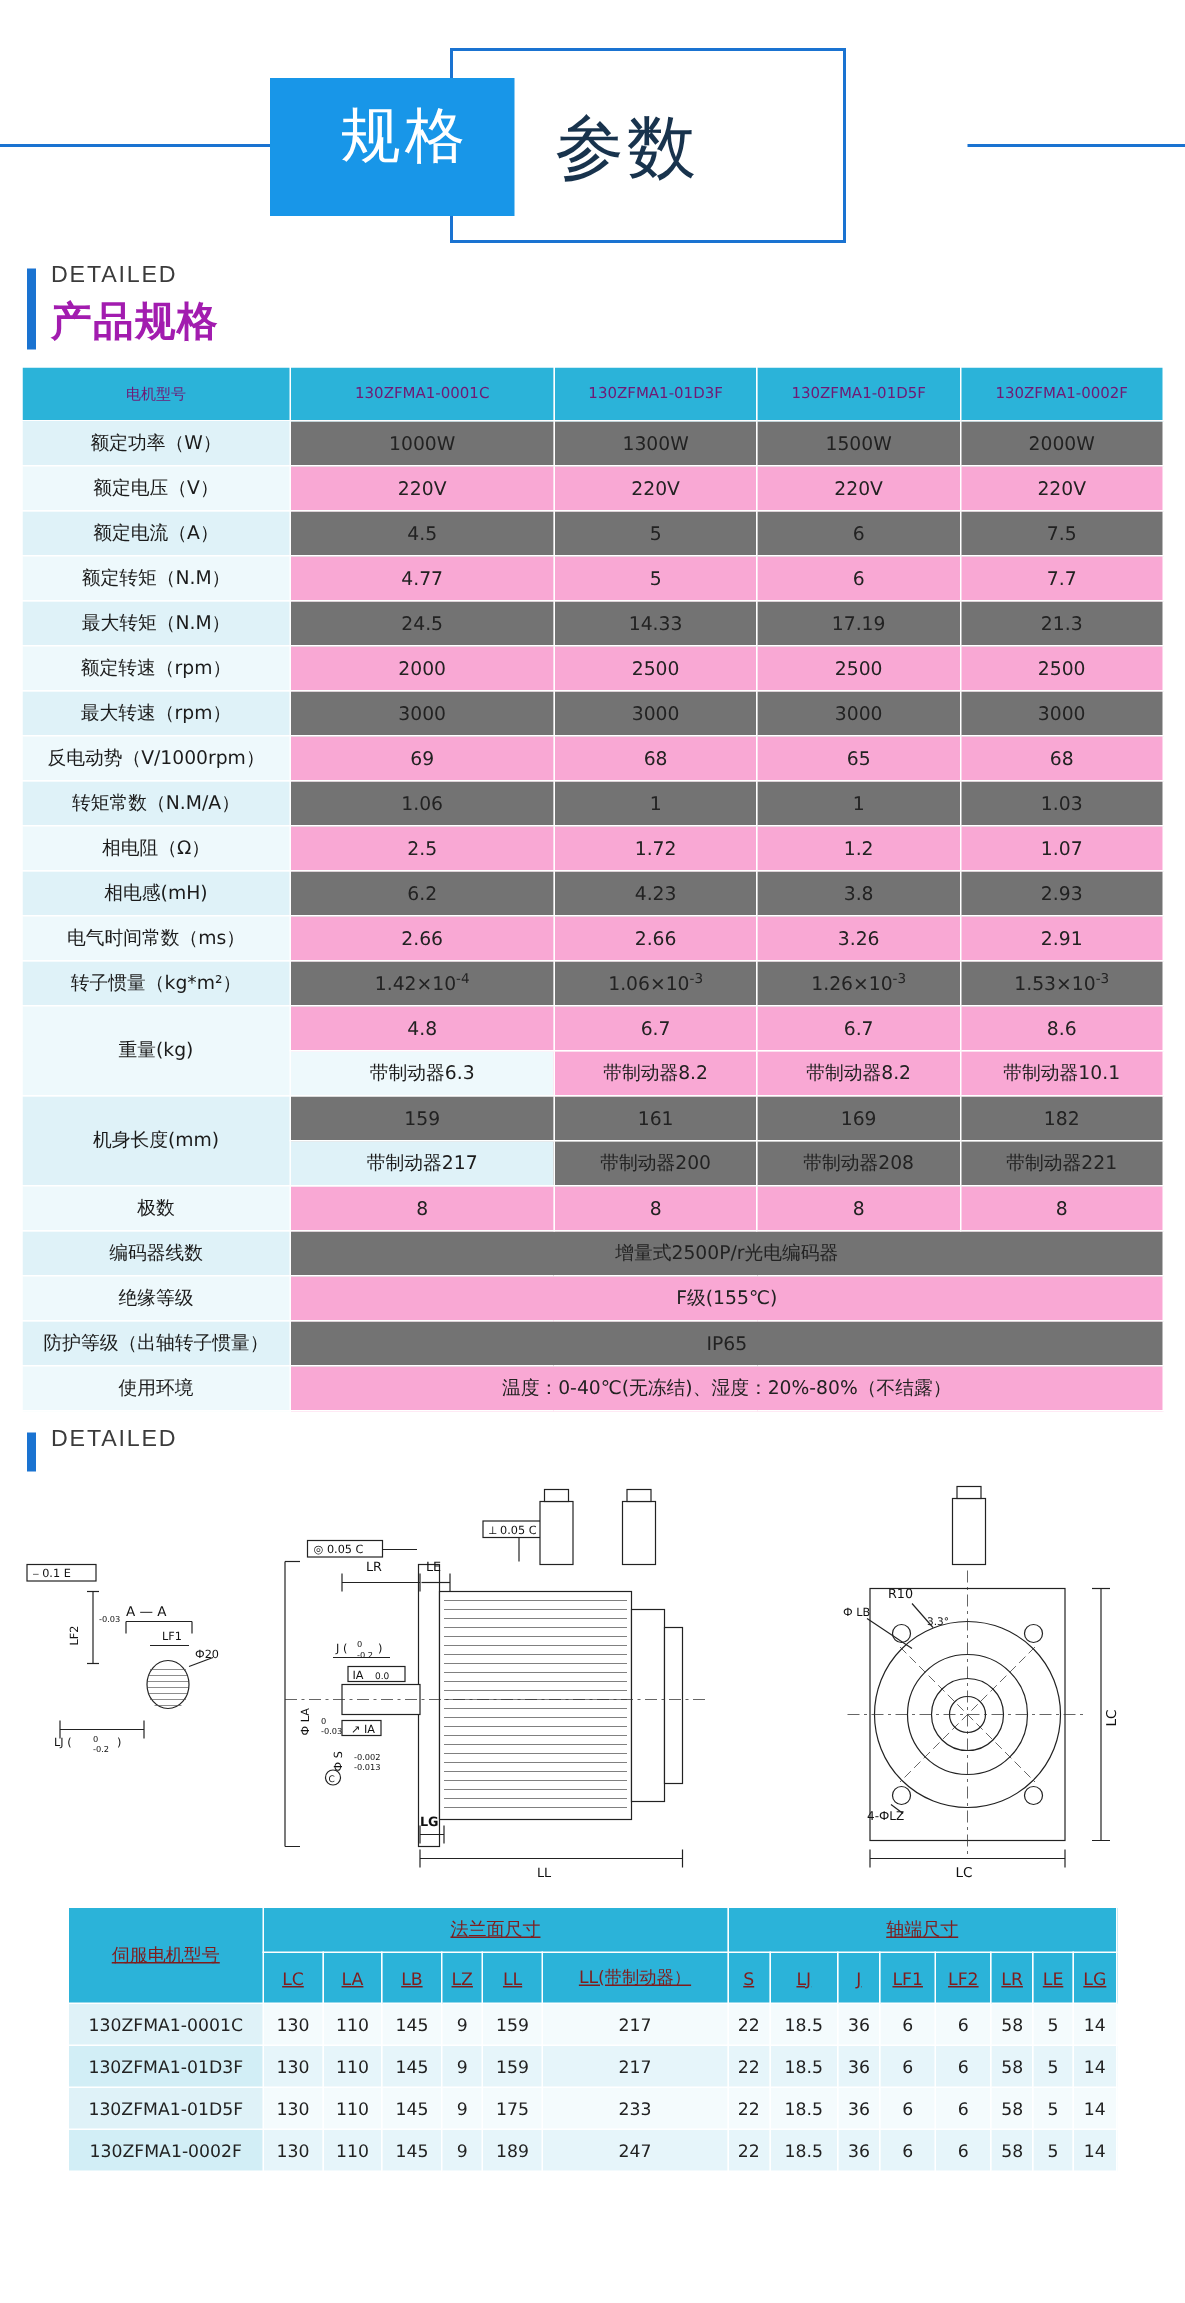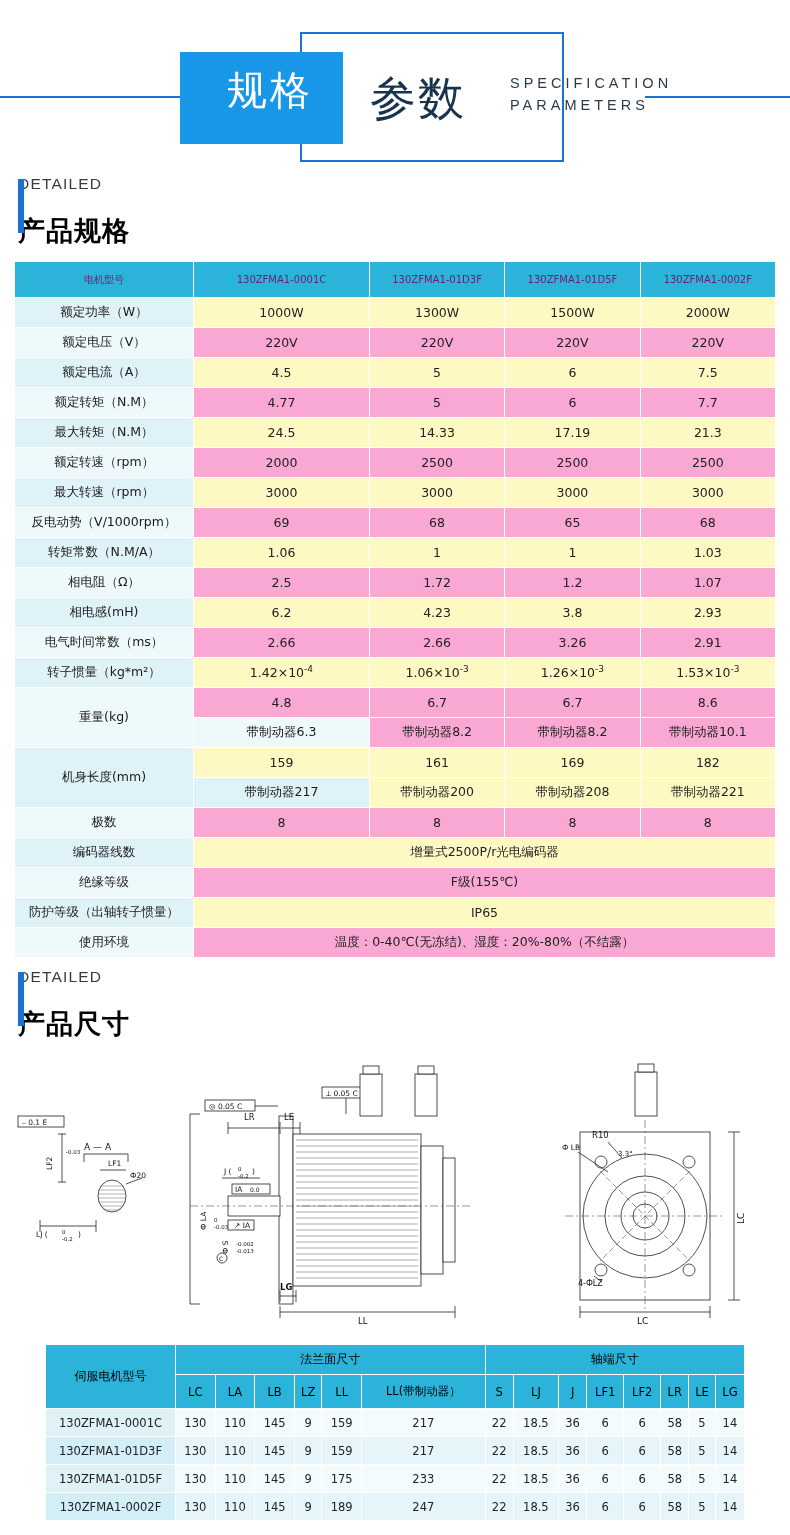--- a/index.html
+++ b/index.html
@@ -66,38 +66,39 @@
     font-size: 14.5px;
     letter-spacing: 4px;
     color: #2a3b4d;
     line-height: 22px;
   }
 
   
   .sec-head {
     position: relative;
     margin: 10px 0 12px 18px;
+    padding-left: 16px;
   }
   .sec-head::before {
     content: "";
     position: absolute;
     left: 0; top: 4px;
     width: 6px; height: 54px;
     background: #1a73d1;
   }
   .sec-head .en {
     font-size: 15.5px;
     letter-spacing: 1.2px;
     color: #3b3b3b;
   }
   .sec-head .cn {
     font-size: 27px;
     font-weight: bold;
-    color: #000000;
-    margin-top: 20px;
+    color: #a21caf;
+    margin-top: 3px;
     font-family: "DejaVu Sans", sans-serif;
     letter-spacing: 1px;
   }
 
   
   table.spec {
     border-collapse: collapse;
     width: 762px;
     margin: 0 14px;
     font-size: 12.5px;
@@ -114,21 +115,21 @@
     color: #701a75;
     font-size: 10px;
     height: 36px;
     border-color: #ffffff;
   }
   table.spec tbody tr td:first-child {
     background: #e8f6fa;
     width: 188px;
     color: #1b1b1b;
   }
-  table.spec tbody tr.odd td { background: #fef9c3; }
+  table.spec tbody tr.odd td { background: #737373; }
   table.spec tbody tr.even td { background: #f9a8d4; }
   table.spec tbody tr.odd td:first-child { background: #dff2f8; }
   table.spec tbody tr.even td:first-child { background: #eef9fc; }
   table.spec tbody td { width: 143px; }
   .sup { font-size: 9px; vertical-align: super; }
 
   
   .drawing {
     width: 790px;
     height: 280px;
@@ -147,44 +148,41 @@
     font-family: "DejaVu Sans", sans-serif;
   }
   table.dim th, table.dim td {
     border: 1px solid #ffffff;
     text-align: center;
     height: 28px;
     font-weight: normal;
   }
   table.dim thead th {
     background: #2bb3d9;
-    color: #000000;
+    color: #7f1d1d;
     font-size: 12px;
+    text-decoration: underline;
   }
   table.dim thead th.grp { height: 30px; }
   table.dim thead th.sub { height: 34px; font-size: 11.5px; }
   table.dim tbody td { background: #f4fbfd; }
   table.dim tbody tr.alt td { background: #e6f5fa; }
   table.dim tbody td.model { background: #dff2f8; width: 130px; }
   table.dim tbody tr.alt td.model { background: #d2eef6; }
 </style>
 </head>
 <body>
 
 <div class="banner">
   <div class="banner-line left"></div>
   <div class="banner-line right"></div>
   <div class="banner-frame"></div>
   <div class="banner-blue"></div>
   <div class="banner-cn1">规格</div>
   <div class="banner-cn2">参数</div>
-  <div class="banner-en">
-    <div>SPECIFICATION</div>
-    <div>PARAMETERS</div>
-  </div>
 </div>
 
 <div class="sec-head">
   <div class="en">DETAILED</div>
   <div class="cn">产品规格</div>
 </div>
 
 <table class="spec">
   <thead>
     <tr>
@@ -337,21 +335,20 @@
     </tr>
     <tr class="even">
       <td>使用环境</td>
       <td colspan="4">温度：0-40℃(无冻结)、湿度：20%-80%（不结露）</td>
     </tr>
   </tbody>
 </table>
 
 <div class="sec-head">
   <div class="en">DETAILED</div>
-  <div class="cn">产品尺寸</div>
 </div>
 
 <div class="drawing">
 <svg width="790" height="280" viewBox="0 0 790 280" xmlns="http://www.w3.org/2000/svg">
   <g fill="none" stroke="#222" stroke-width="0.8" font-family="DejaVu Sans" font-size="7.5">
 
     <rect x="18" y="62" width="46" height="11" stroke="#222" fill="#fff"></rect>
     <text x="22" y="70.5" stroke="none" fill="#111">⎯ 0.1 E</text>
 
     <line x1="62" y1="80" x2="62" y2="128"></line>

